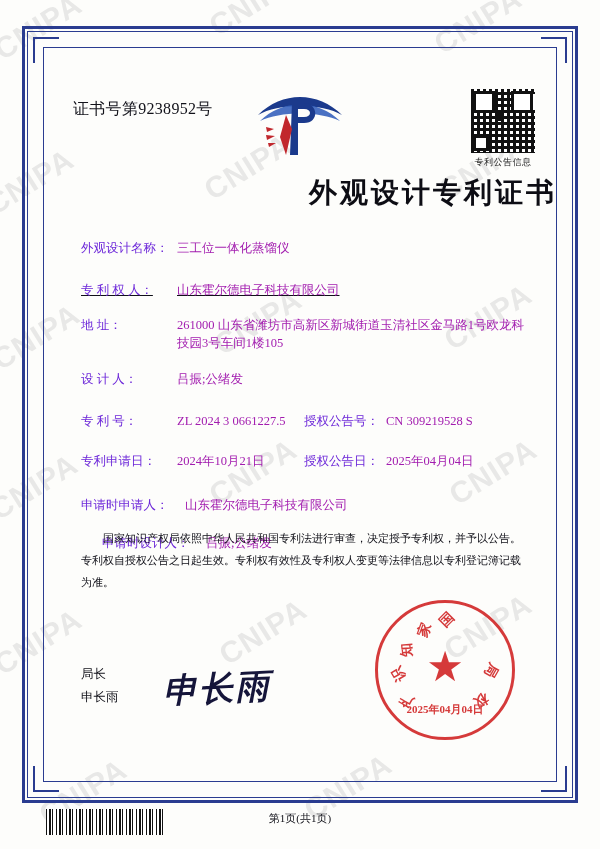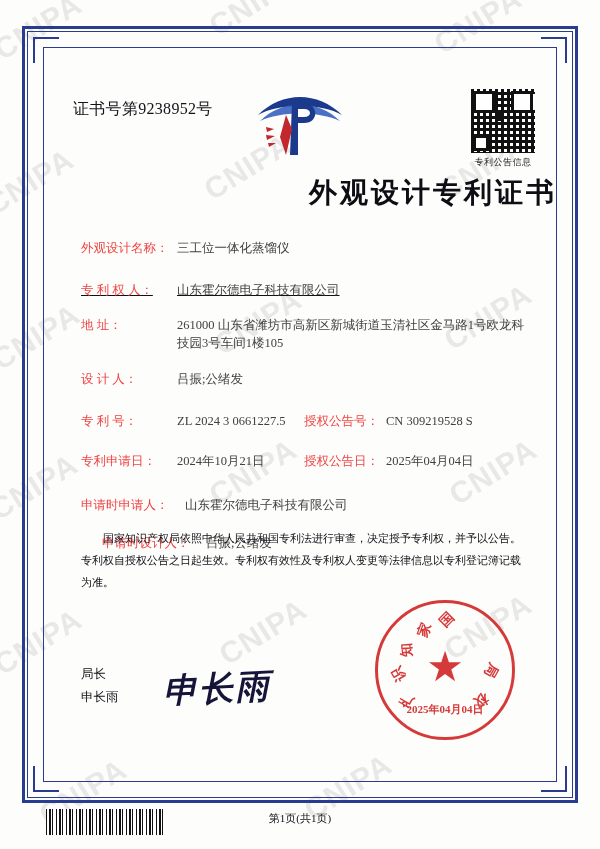--- a/index.html
+++ b/index.html
@@ -171,26 +171,26 @@
   }
   .row {
     display: flex;
     align-items: flex-start;
     margin-bottom: 17px;
     line-height: 1.45;
   }
   .label {
     width: 96px;
     flex: 0 0 96px;
-    color: #ef4444;
+    color: #6d28d9;
     white-space: nowrap;
   }
   .value {
     flex: 1;
-    color: #404040;
+    color: #a21caf;
   }
   .row.two .col {
     display: flex;
     flex: 1;
   }
   .row.two .col .label {
     width: 96px;
     flex: 0 0 96px;
   }
   .row.two .col.right .label {

